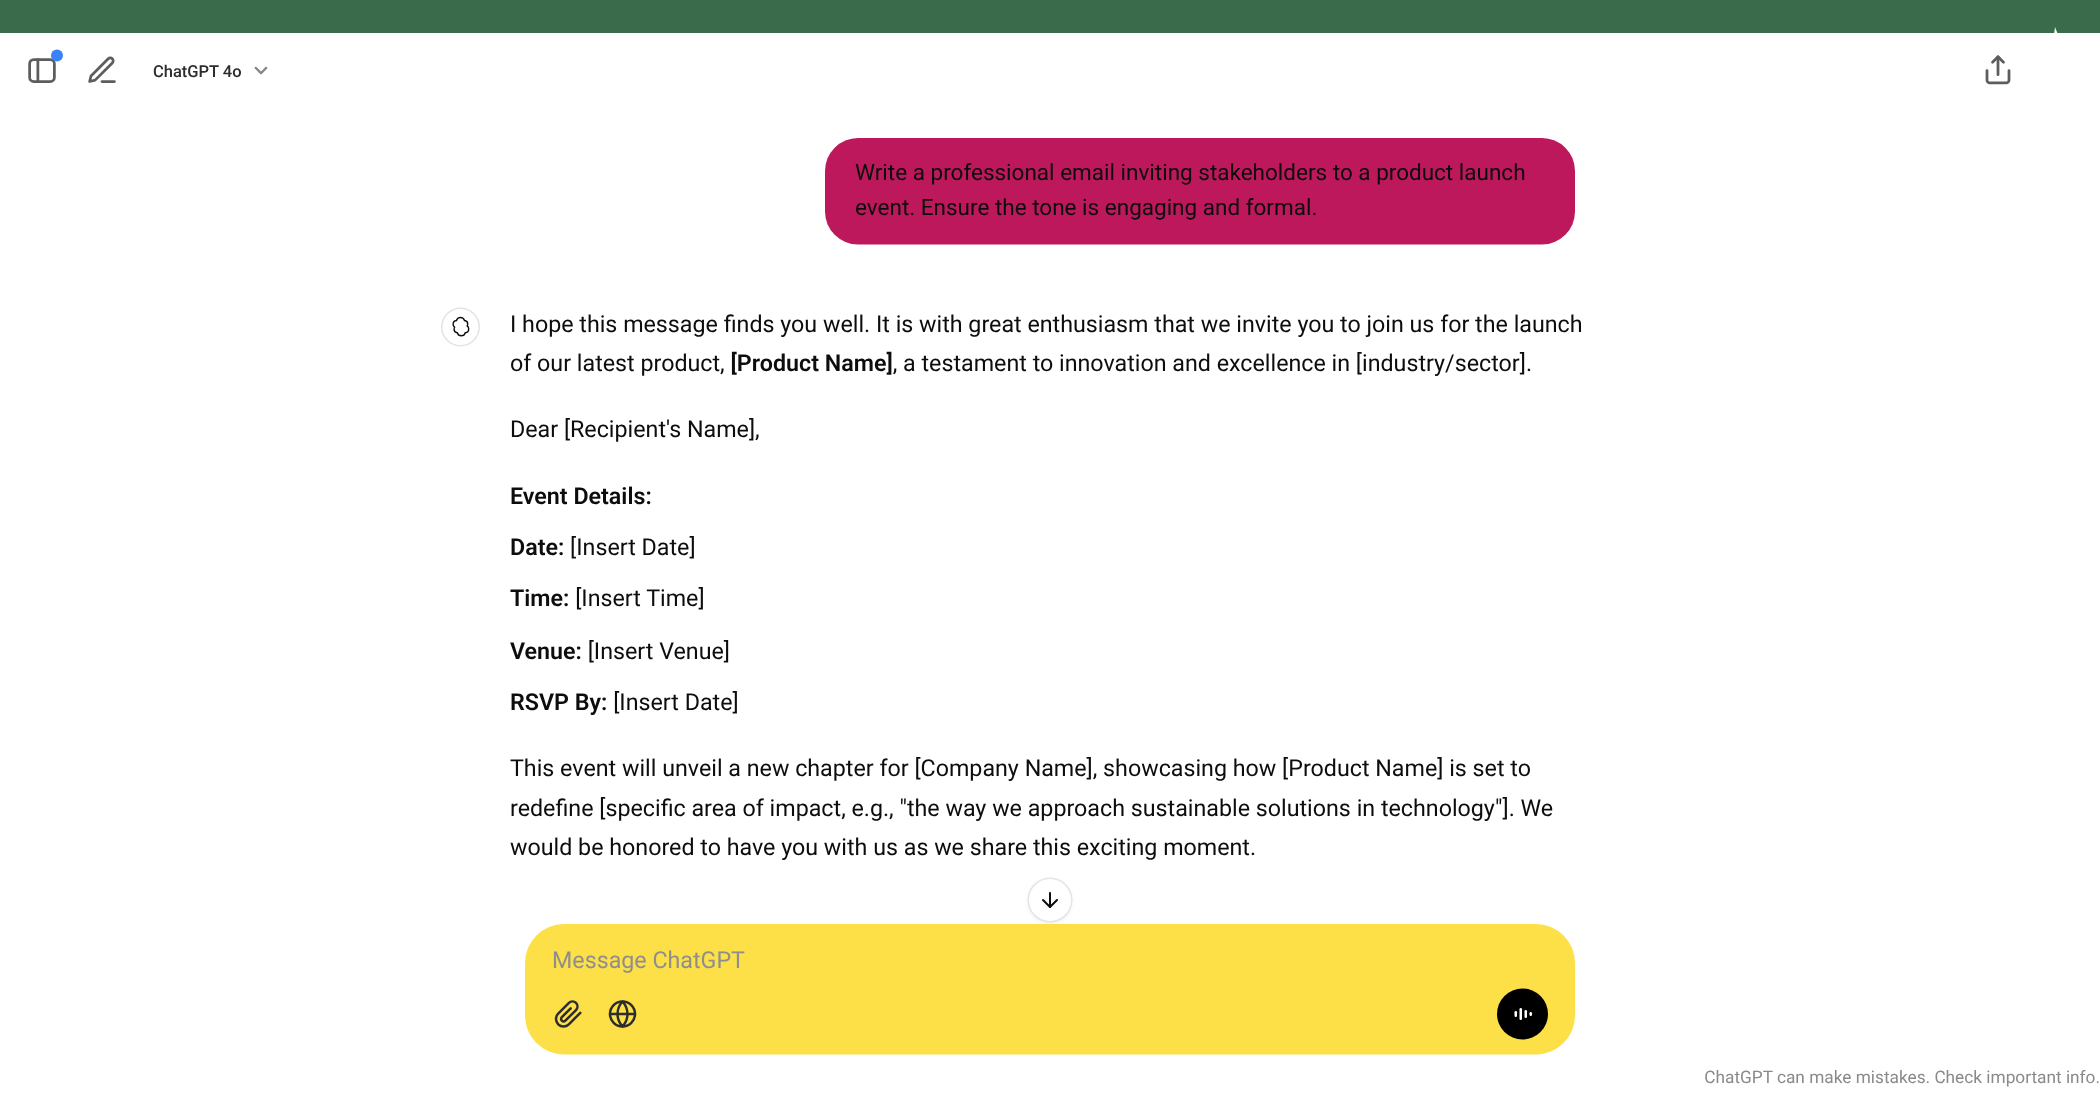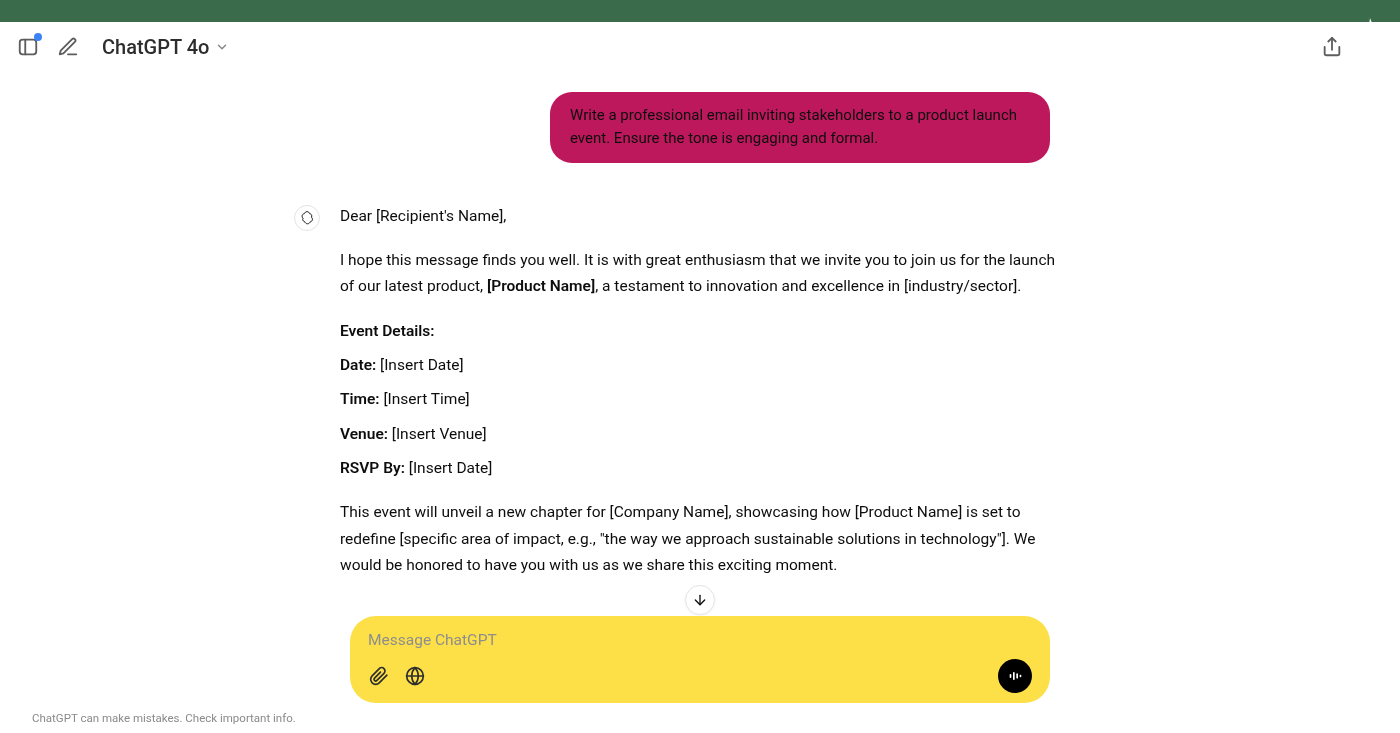--- a/index.html
+++ b/index.html
@@ -69,21 +69,21 @@
       right: 0px;
       width: 8px;
       height: 8px;
       background: #3b82f6;
       border-radius: 50%;
     }
     .model-selector {
       display: flex;
       align-items: center;
       gap: 6px;
-      font-size: 20px;
+      font-size: 11px;
       font-weight: 500;
       color: #2d2d2d;
       cursor: pointer;
       padding: 6px 8px;
       border-radius: 8px;
     }
     .model-selector svg { width: 14px; height: 14px; stroke: #888; }
     .header-spacer { flex: 1; }
 
     .chat-container {
@@ -216,21 +216,21 @@
       border-radius: 50%;
       background: #000;
       display: flex;
       align-items: center;
       justify-content: center;
       cursor: pointer;
     }
     .voice-btn svg { width: 16px; height: 16px; fill: #fff; }
 
     .disclaimer {
-      text-align: left;
+      text-align: right;
       font-size: 11.5px;
       color: #8a8a8a;
       margin-top: 8px;
       padding-left: 32px;
     }
   </style>
 </head>
 <body>
 
 <div class="top-green-bar"></div>
@@ -272,24 +272,24 @@
       <div class="user-bubble">Write a professional email inviting stakeholders to a product launch event. Ensure the tone is engaging and formal.</div>
     </div>
 
     <div class="assistant-row" style="position:relative; padding-left:0;">
       <div class="assistant-avatar">
         <svg viewBox="0 0 24 24" fill="none" stroke="#0d0d0d" stroke-width="1.4">
           <path d="M12 2.5c2 0 3.5 1.3 4 3 1.8.2 3.2 1.7 3.2 3.5 0 .7-.2 1.3-.5 1.9.9.7 1.5 1.8 1.5 3 0 2-1.5 3.6-3.4 3.8-.5 1.7-2 3-4 3s-3.5-1.3-4-3c-1.8-.2-3.2-1.7-3.2-3.5 0-.7.2-1.3.5-1.9-.9-.7-1.5-1.8-1.5-3 0-2 1.5-3.6 3.4-3.8.5-1.7 2-3 4-3z"></path>
         </svg>
       </div>
       <div class="assistant-content">
-        <p class="para-gap">Dear [Recipient's Name],</p>
         <p class="para-gap">
           <span>I hope this message finds you well. It is with great enthusiasm that we invite you to join us for the launch of our latest product, </span><strong>[Product Name]</strong><span>, a testament to innovation and excellence in [industry/sector].</span>
         </p>
+        <p class="para-gap">Dear [Recipient's Name],</p>
         <p><strong>Event Details:</strong></p>
         <p><strong>Date:</strong><span> [Insert Date]</span></p>
         <p><strong>Time:</strong><span> [Insert Time]</span></p>
         <p><strong>Venue:</strong><span> [Insert Venue]</span></p>
         <p class="para-gap"><strong>RSVP By:</strong><span> [Insert Date]</span></p>
         <p class="para-gap">This event will unveil a new chapter for [Company Name], showcasing how [Product Name] is set to redefine [specific area of impact, e.g., "the way we approach sustainable solutions in technology"]. We would be honored to have you with us as we share this exciting moment.</p>
 
       </div>
     </div>
 

